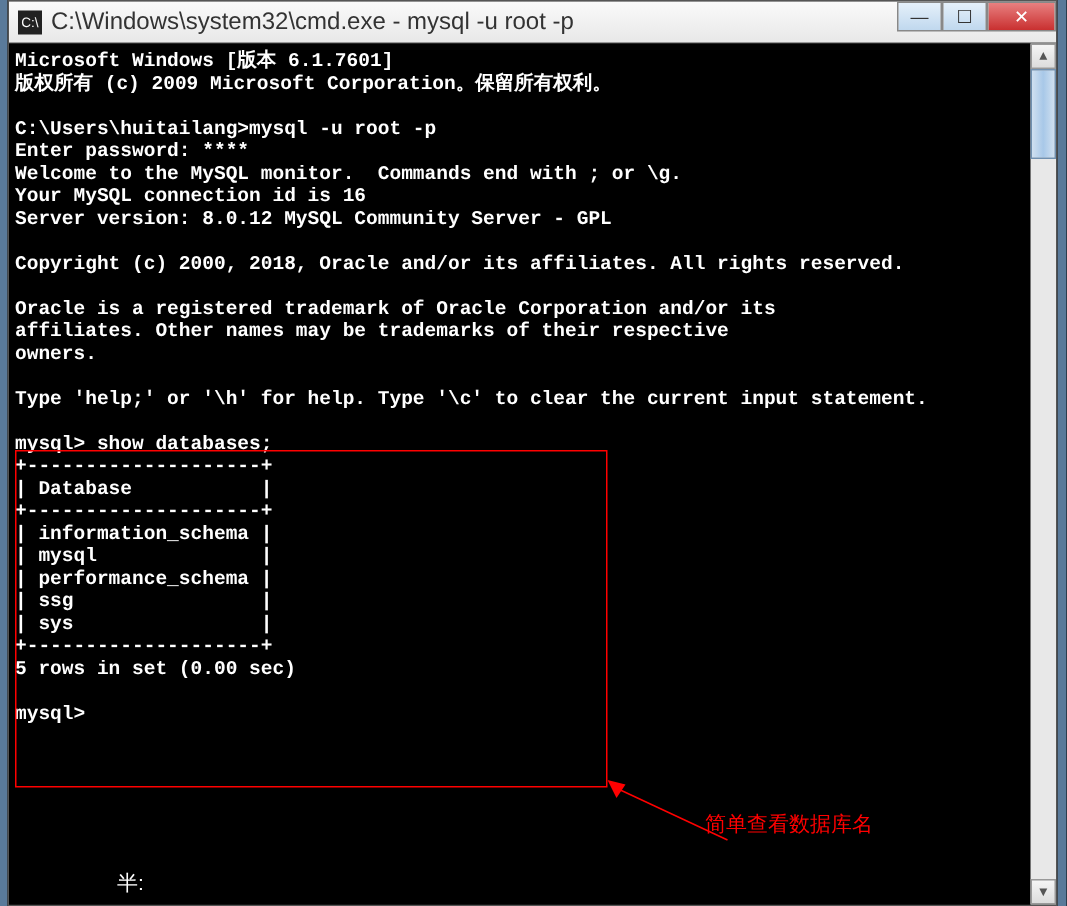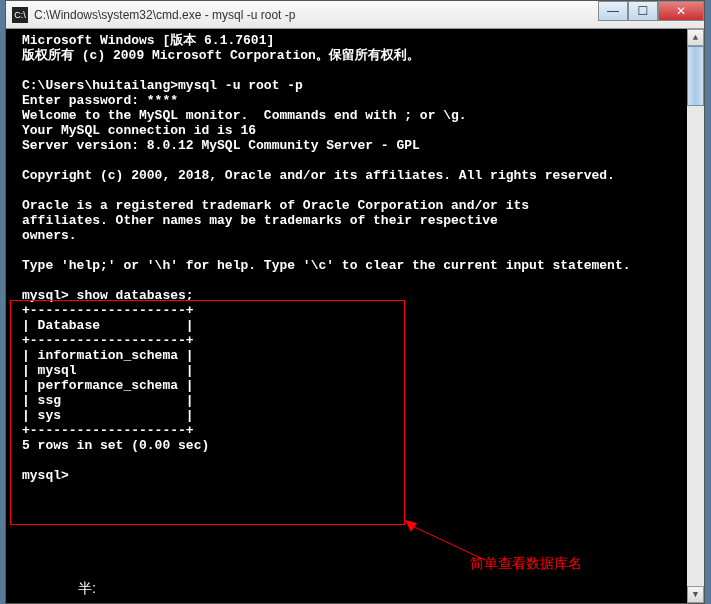--- a/index.html
+++ b/index.html
@@ -40,21 +40,21 @@
       background: #222;
       color: #fff;
       font-size: 9px;
       display: flex;
       align-items: center;
       justify-content: center;
       font-family: sans-serif;
     }
     .title-text {
       font-family: "Segoe UI", sans-serif;
-      font-size: 12px;
+      font-size: 16px;
       color: #333;
     }
     .window-controls {
       position: absolute;
       right: 0;
       top: 0;
       display: flex;
       height: 20px;
     }
     .ctrl-btn {
@@ -76,21 +76,21 @@
       background: linear-gradient(to bottom, #e88080, #c93030);
       color: #fff;
       width: 46px;
     }
     .terminal {
       background: #000;
       color: #fff;
       font-family: "Consolas", "Courier New", monospace;
       font-size: 13px;
       line-height: 15px;
-      padding: 4px 16px;
+      padding: 4px 4px;
       height: calc(100% - 28px);
       font-weight: bold;
       position: relative;
       white-space: pre;
       overflow: hidden;
     }
     .scrollbar {
       position: absolute;
       right: 0;
       top: 28px;
@@ -127,21 +127,21 @@
       width: 395px;
       height: 225px;
       pointer-events: none;
     }
     .annotation {
       position: absolute;
       color: #ff0000;
       font-family: "Microsoft YaHei", sans-serif;
       font-size: 14px;
       font-weight: normal;
-      top: 555px;
+      top: 541px;
       left: 470px;
     }
     .arrow {
       position: absolute;
       top: 520px;
       left: 405px;
       pointer-events: none;
     }
     .watermark {
       position: absolute;

